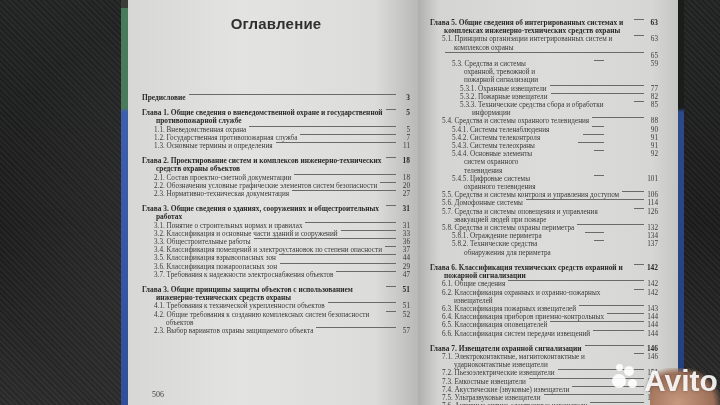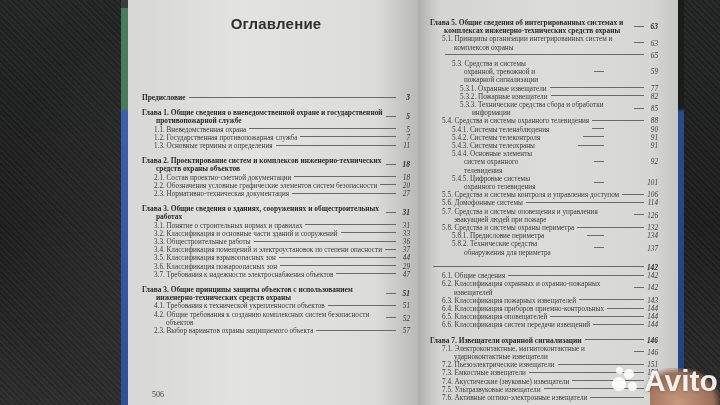--- a/index.html
+++ b/index.html
@@ -36,41 +36,41 @@
       left:418px; width:260px;
       background:linear-gradient(90deg,#b0b1af 0%,#d4d5d3 8%,#dcdddb 50%,#d6d7d5 90%,#c5c6c4 100%);
       padding:0 20px 0 12px;
     }
     .toc-title {
       font-family:"Liberation Sans", sans-serif; font-weight:bold;
       font-size:15px; text-align:center; color:#303030;
       margin-top:15px; height:72px; letter-spacing:0.2px;
     }
     .entry {
-      display:flex; align-items:center; font-size:7.2px; line-height:8.2px;
+      display:flex; align-items:flex-start; font-size:7.2px; line-height:8.2px;
       color:#3a3a3a;
     }
     .entry .txt { flex:0 1 auto; }
     .entry .dots {
       flex:1 1 auto; border-bottom:0.6px solid #6a6a6a; margin:0 2px 2px 3px; min-width:10px;
     }
-    .entry .pg { flex:0 0 auto; width:12px; text-align:right;font-style:italic; }
+    .entry .pg { flex:0 0 auto; width:12px; text-align:right; }
     .chapter { font-weight:bold; margin-top:7px; color:#2a2a2a; font-size:7.4px; }
     .chapter .txt { padding-left:14px; text-indent:-14px; }
     .l1 { padding-left:12px; }
     .l2 { padding-left:22px;gap:40px; }
     .l3 { padding-left:30px; }
     .sub-wrap .txt { padding-left:12px; text-indent:-12px; }
     .page-num {
       position:absolute; left:24px; bottom:6px; font-size:8px; color:#444;
     }
     .right-content { padding-top:12px; }
     .avito {
       position:absolute; left:612px; top:364px;
-      display:flex; align-items:center;
+      display:flex; 
       font-family:"Liberation Sans", sans-serif; font-size:30px; font-weight:bold;
       color:rgba(255,255,255,0.9); text-shadow:0 0 3px rgba(0,0,0,0.3);
     }
     .avito-dots { position:relative; width:28px; height:28px; margin-right:4px; }
     .avito-dots span { position:absolute; border-radius:50%; background:rgba(255,255,255,0.9); }
     .finger {
       position:absolute; left:650px; top:368px; width:70px; height:50px;
       background:radial-gradient(ellipse at 40% 70%, #c79a7f, #9c6f58 60%, rgba(0,0,0,0) 75%);
     }
   </style>
@@ -273,30 +273,31 @@
         <span class="txt">5.7. Средства и системы оповещения и управления эвакуацией людей при пожаре</span>
         <span class="dots"></span>
         <span class="pg">126</span>
       </div>
       <div class="entry l1 sub-wrap">
         <span class="txt">5.8. Средства и системы охраны периметра</span>
         <span class="dots"></span>
         <span class="pg">132</span>
       </div>
       <div class="entry l2 sub-wrap">
-        <span class="txt">5.8.1. Предисловие периметра</span>
+        <span class="txt">5.8.1. Ограждение периметра</span>
         <span class="dots"></span>
         <span class="pg">134</span>
       </div>
       <div class="entry l2 sub-wrap">
         <span class="txt">5.8.2. Технические средства обнаружения для периметра</span>
         <span class="dots"></span>
         <span class="pg">137</span>
       </div>
       <div class="entry chapter">
+        <span class="txt">Глава 6. Классификация технических средств охранной и пожарной сигнализации</span>
         <span class="dots"></span>
         <span class="pg">142</span>
       </div>
       <div class="entry l1 sub-wrap">
         <span class="txt">6.1. Общие сведения</span>
         <span class="dots"></span>
         <span class="pg">142</span>
       </div>
       <div class="entry l1 sub-wrap">
         <span class="txt">6.2. Классификация охранных и охранно-пожарных извещателей</span>

